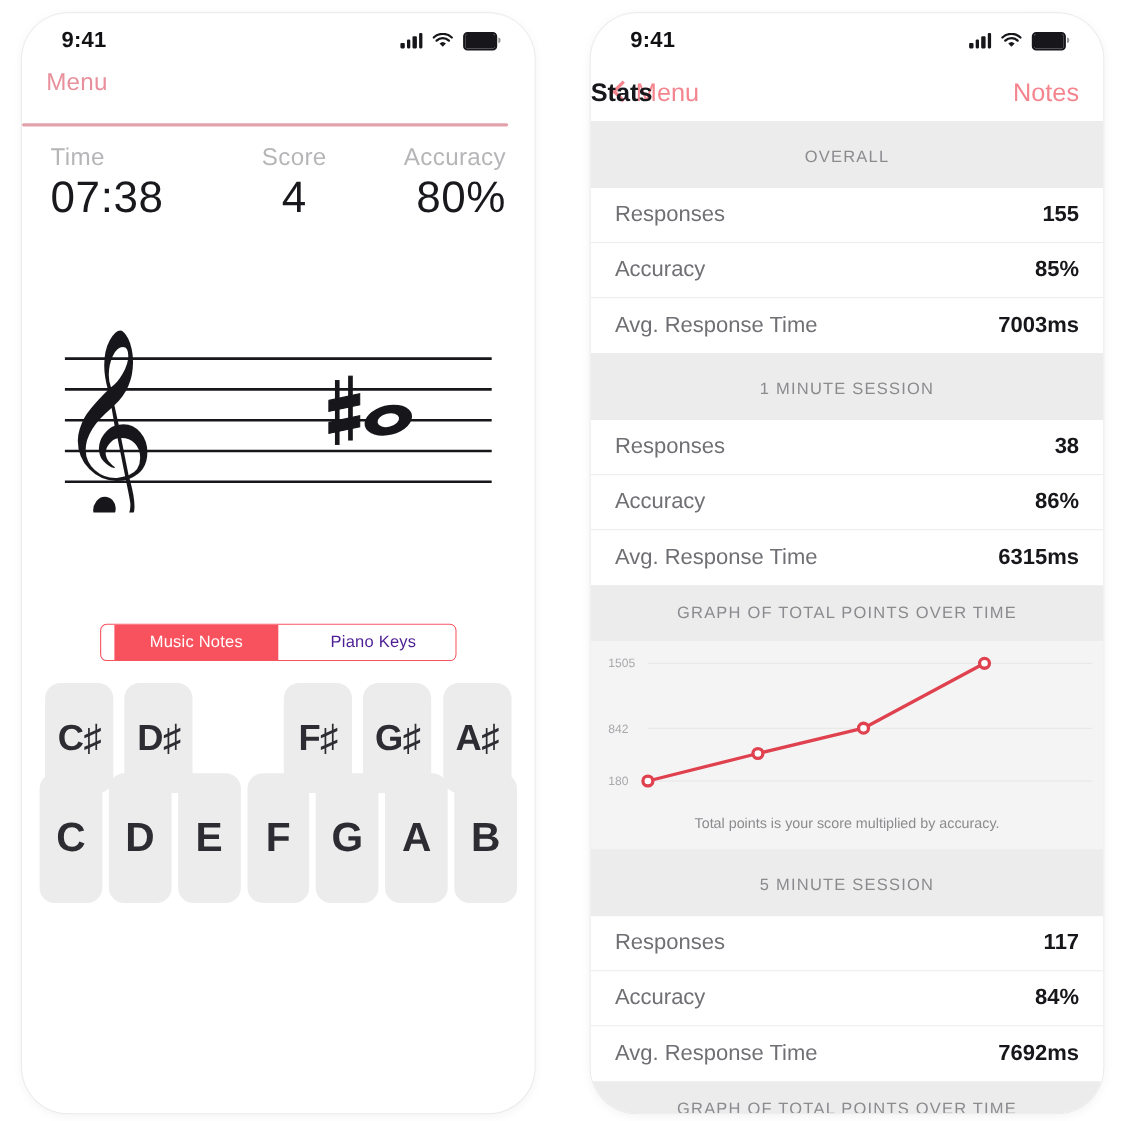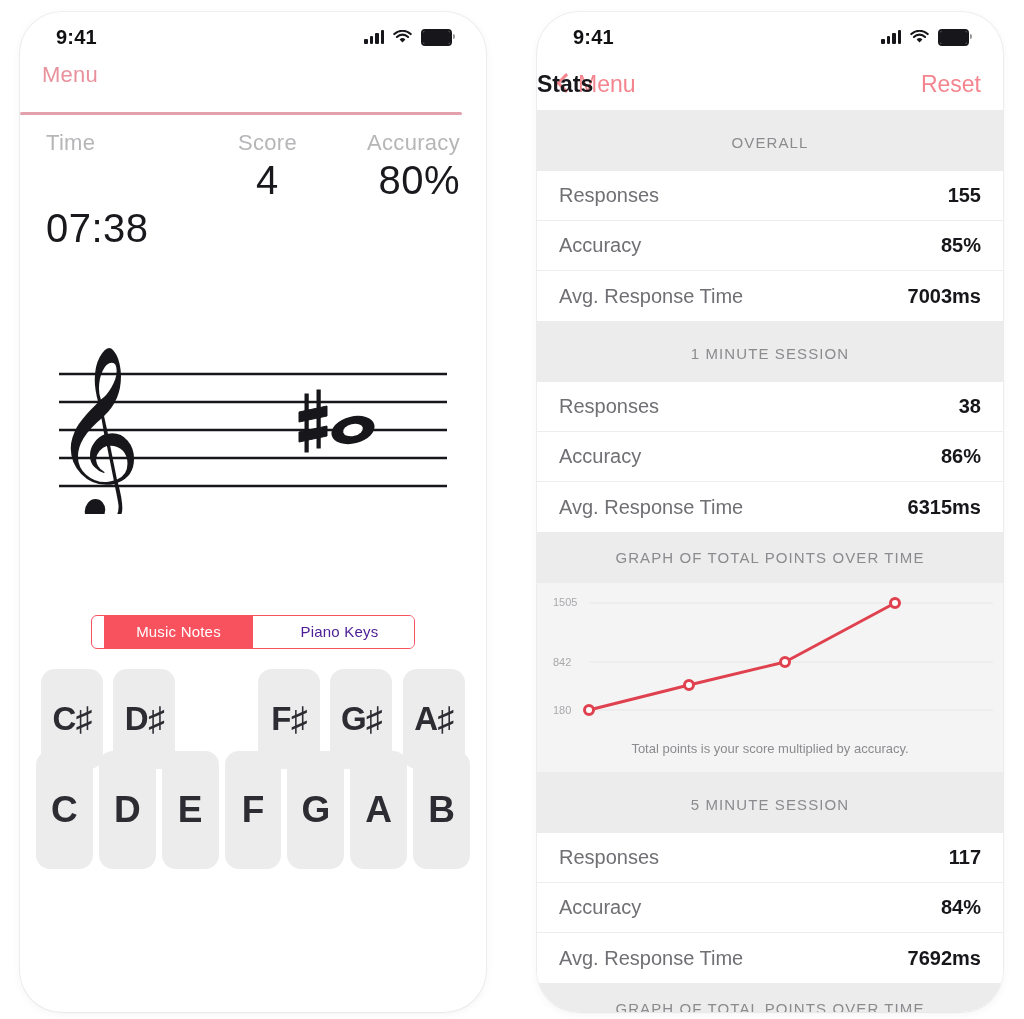--- a/index.html
+++ b/index.html
@@ -90,21 +90,21 @@
     background: #e3a1ab;
     margin: 6px 24px 0 0;
     border-radius: 2px;
   }
 
   .hud {
     display: flex;
     padding: 14px 26px 0 26px;
   }
   .hud-cell { display: flex; flex-direction: column; }
-  .hud-cell.c-time  { width: 40%; align-items: flex-start; gap: 48px; }
+  .hud-cell.c-time  { width: 40%; align-items: flex-start; }
   .hud-cell.c-score { width: 27%; align-items: center; }
   .hud-cell.c-acc   { width: 33%; align-items: flex-end; }
   .hud-label {
     font-size: 22px;
     color: #b6b6b9;
     letter-spacing: 0.3px;
     line-height: 28px;
   }
   .hud-value {
     font-size: 40px;
@@ -393,21 +393,21 @@
         <span class="batt"></span>
       </div>
     </div>
 
     <div class="rnav">
       <div class="rnav-back">
         <span class="chev"></span>
         <span>Menu</span>
       </div>
       <div class="rnav-title">Stats</div>
-      <div class="rnav-reset">Reset</div>
+      <div class="rnav-reset">Notes</div>
     </div>
 
     <div class="scroll">
 
       <div class="section-head tall">OVERALL</div>
       <div class="rows">
         <div class="row">
           <span class="row-label">Responses</span>
           <span class="row-value">155</span>
         </div>

